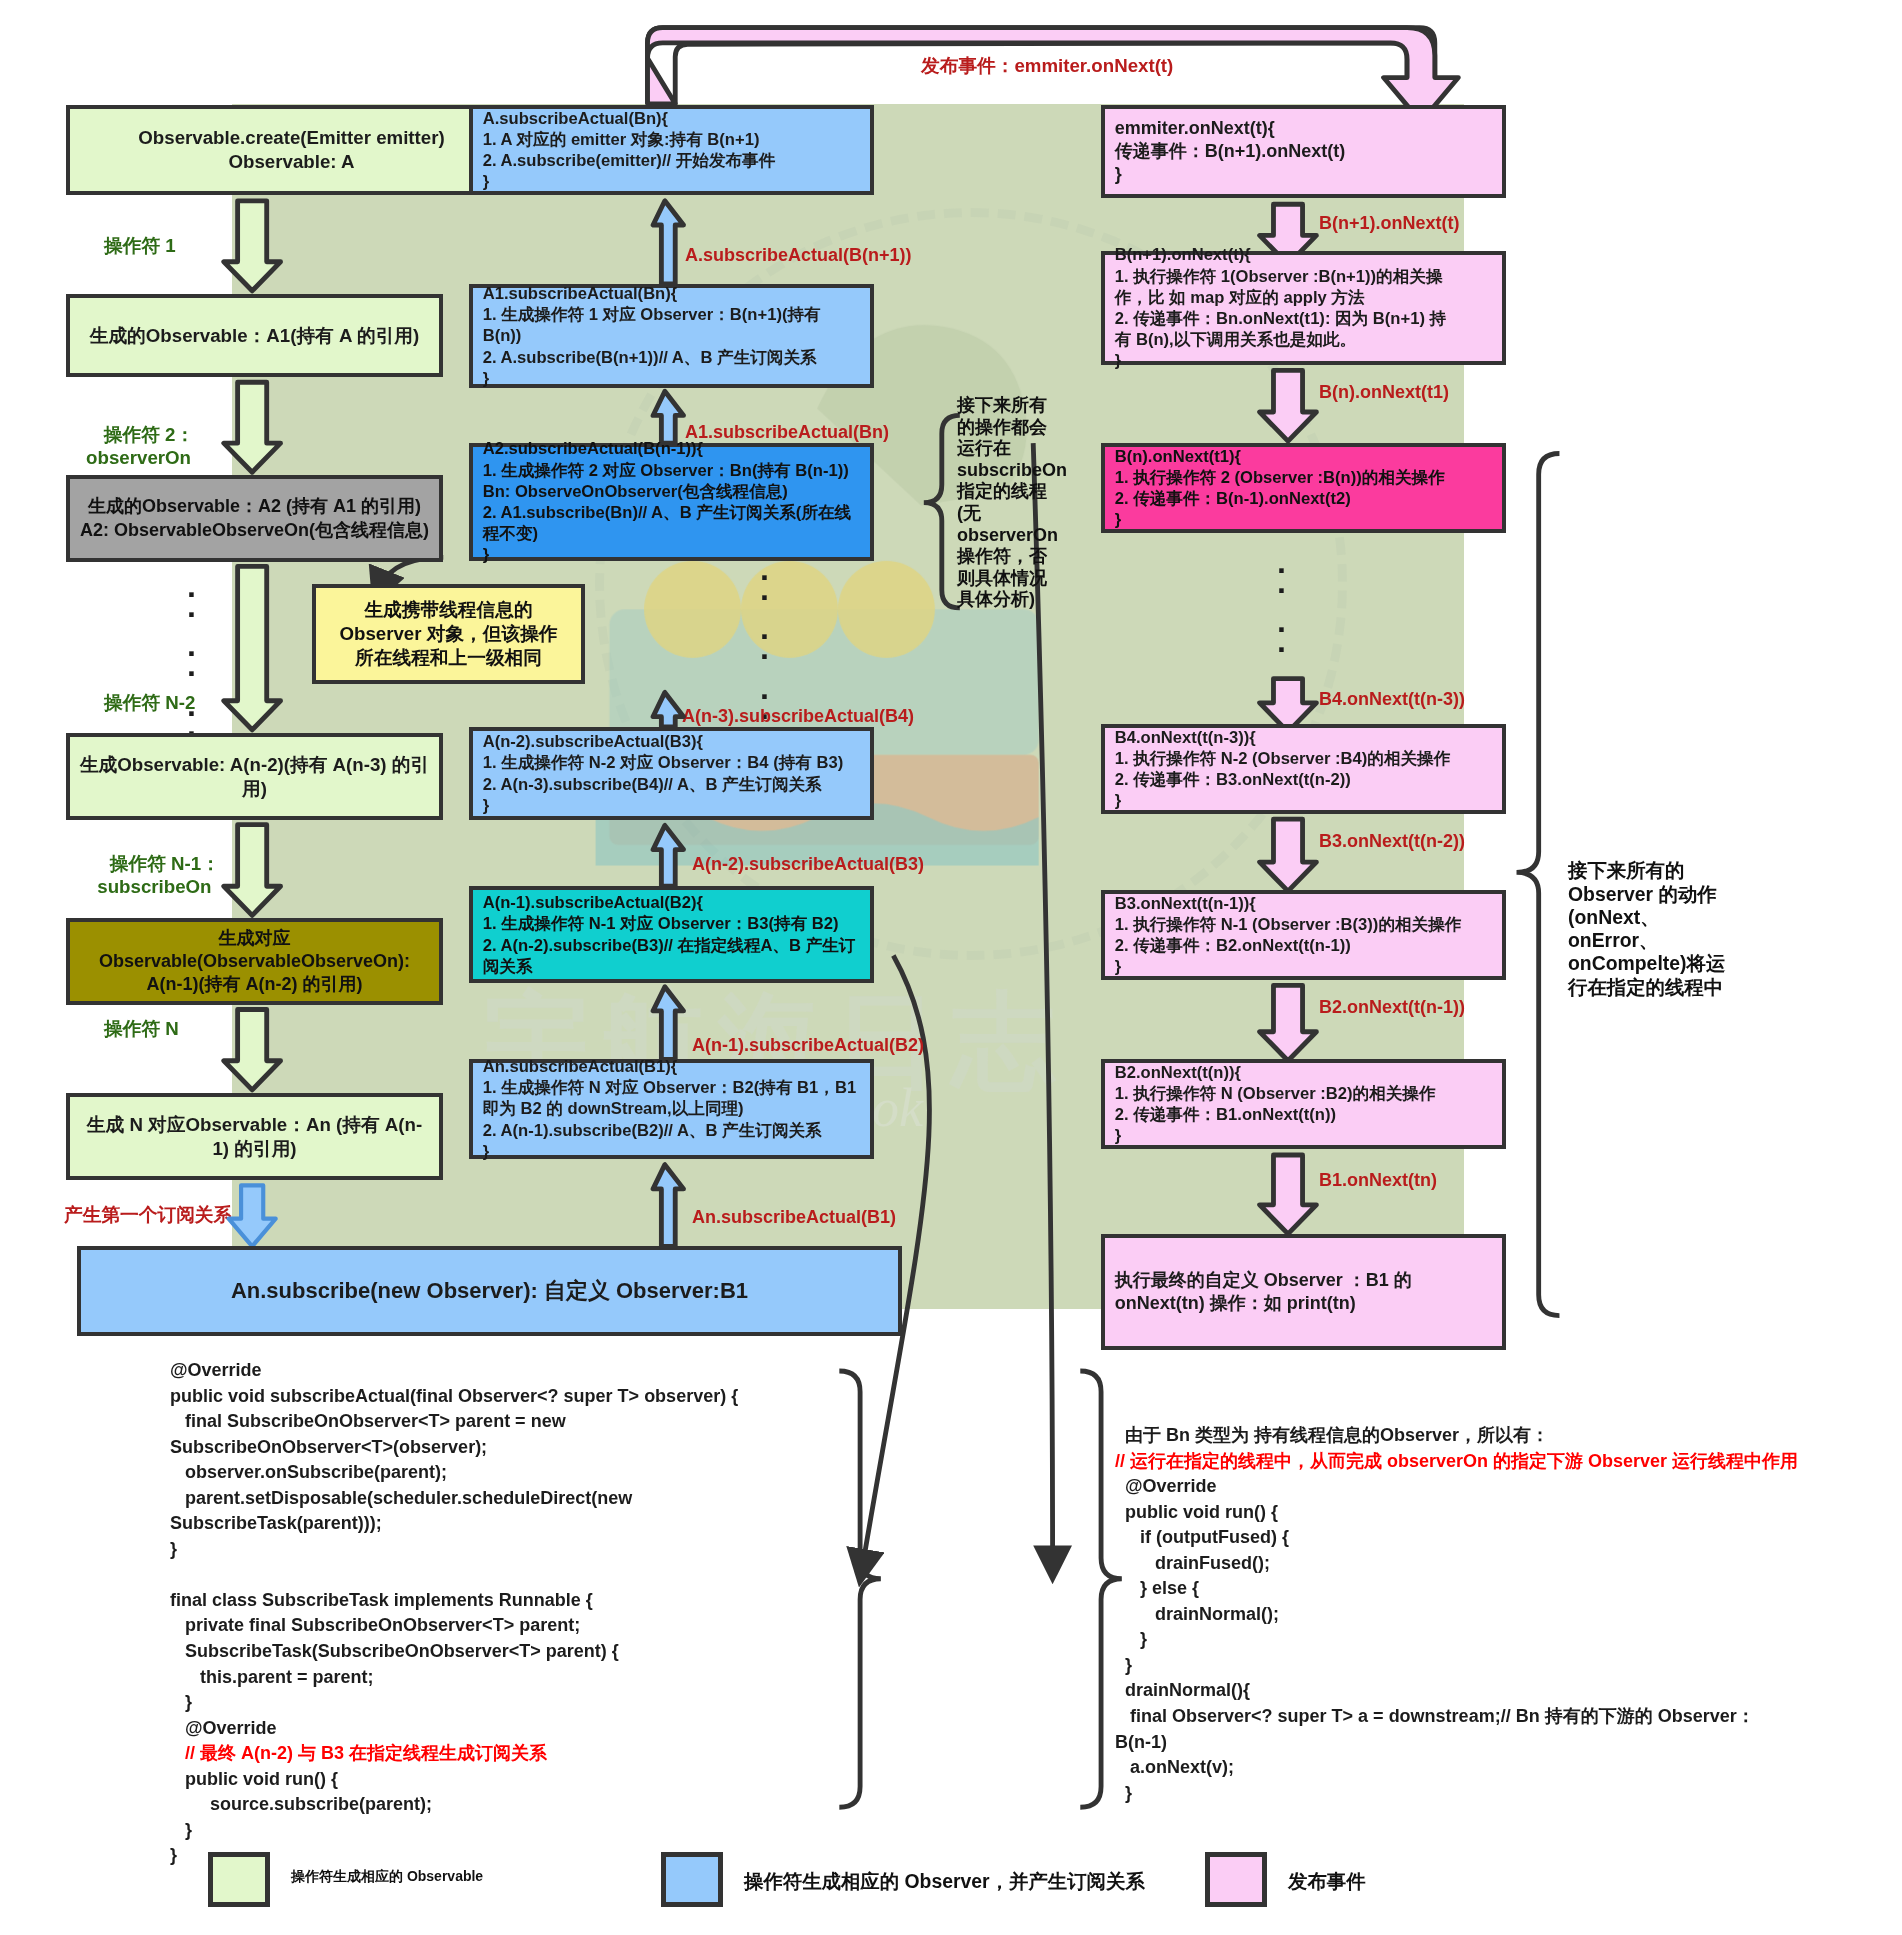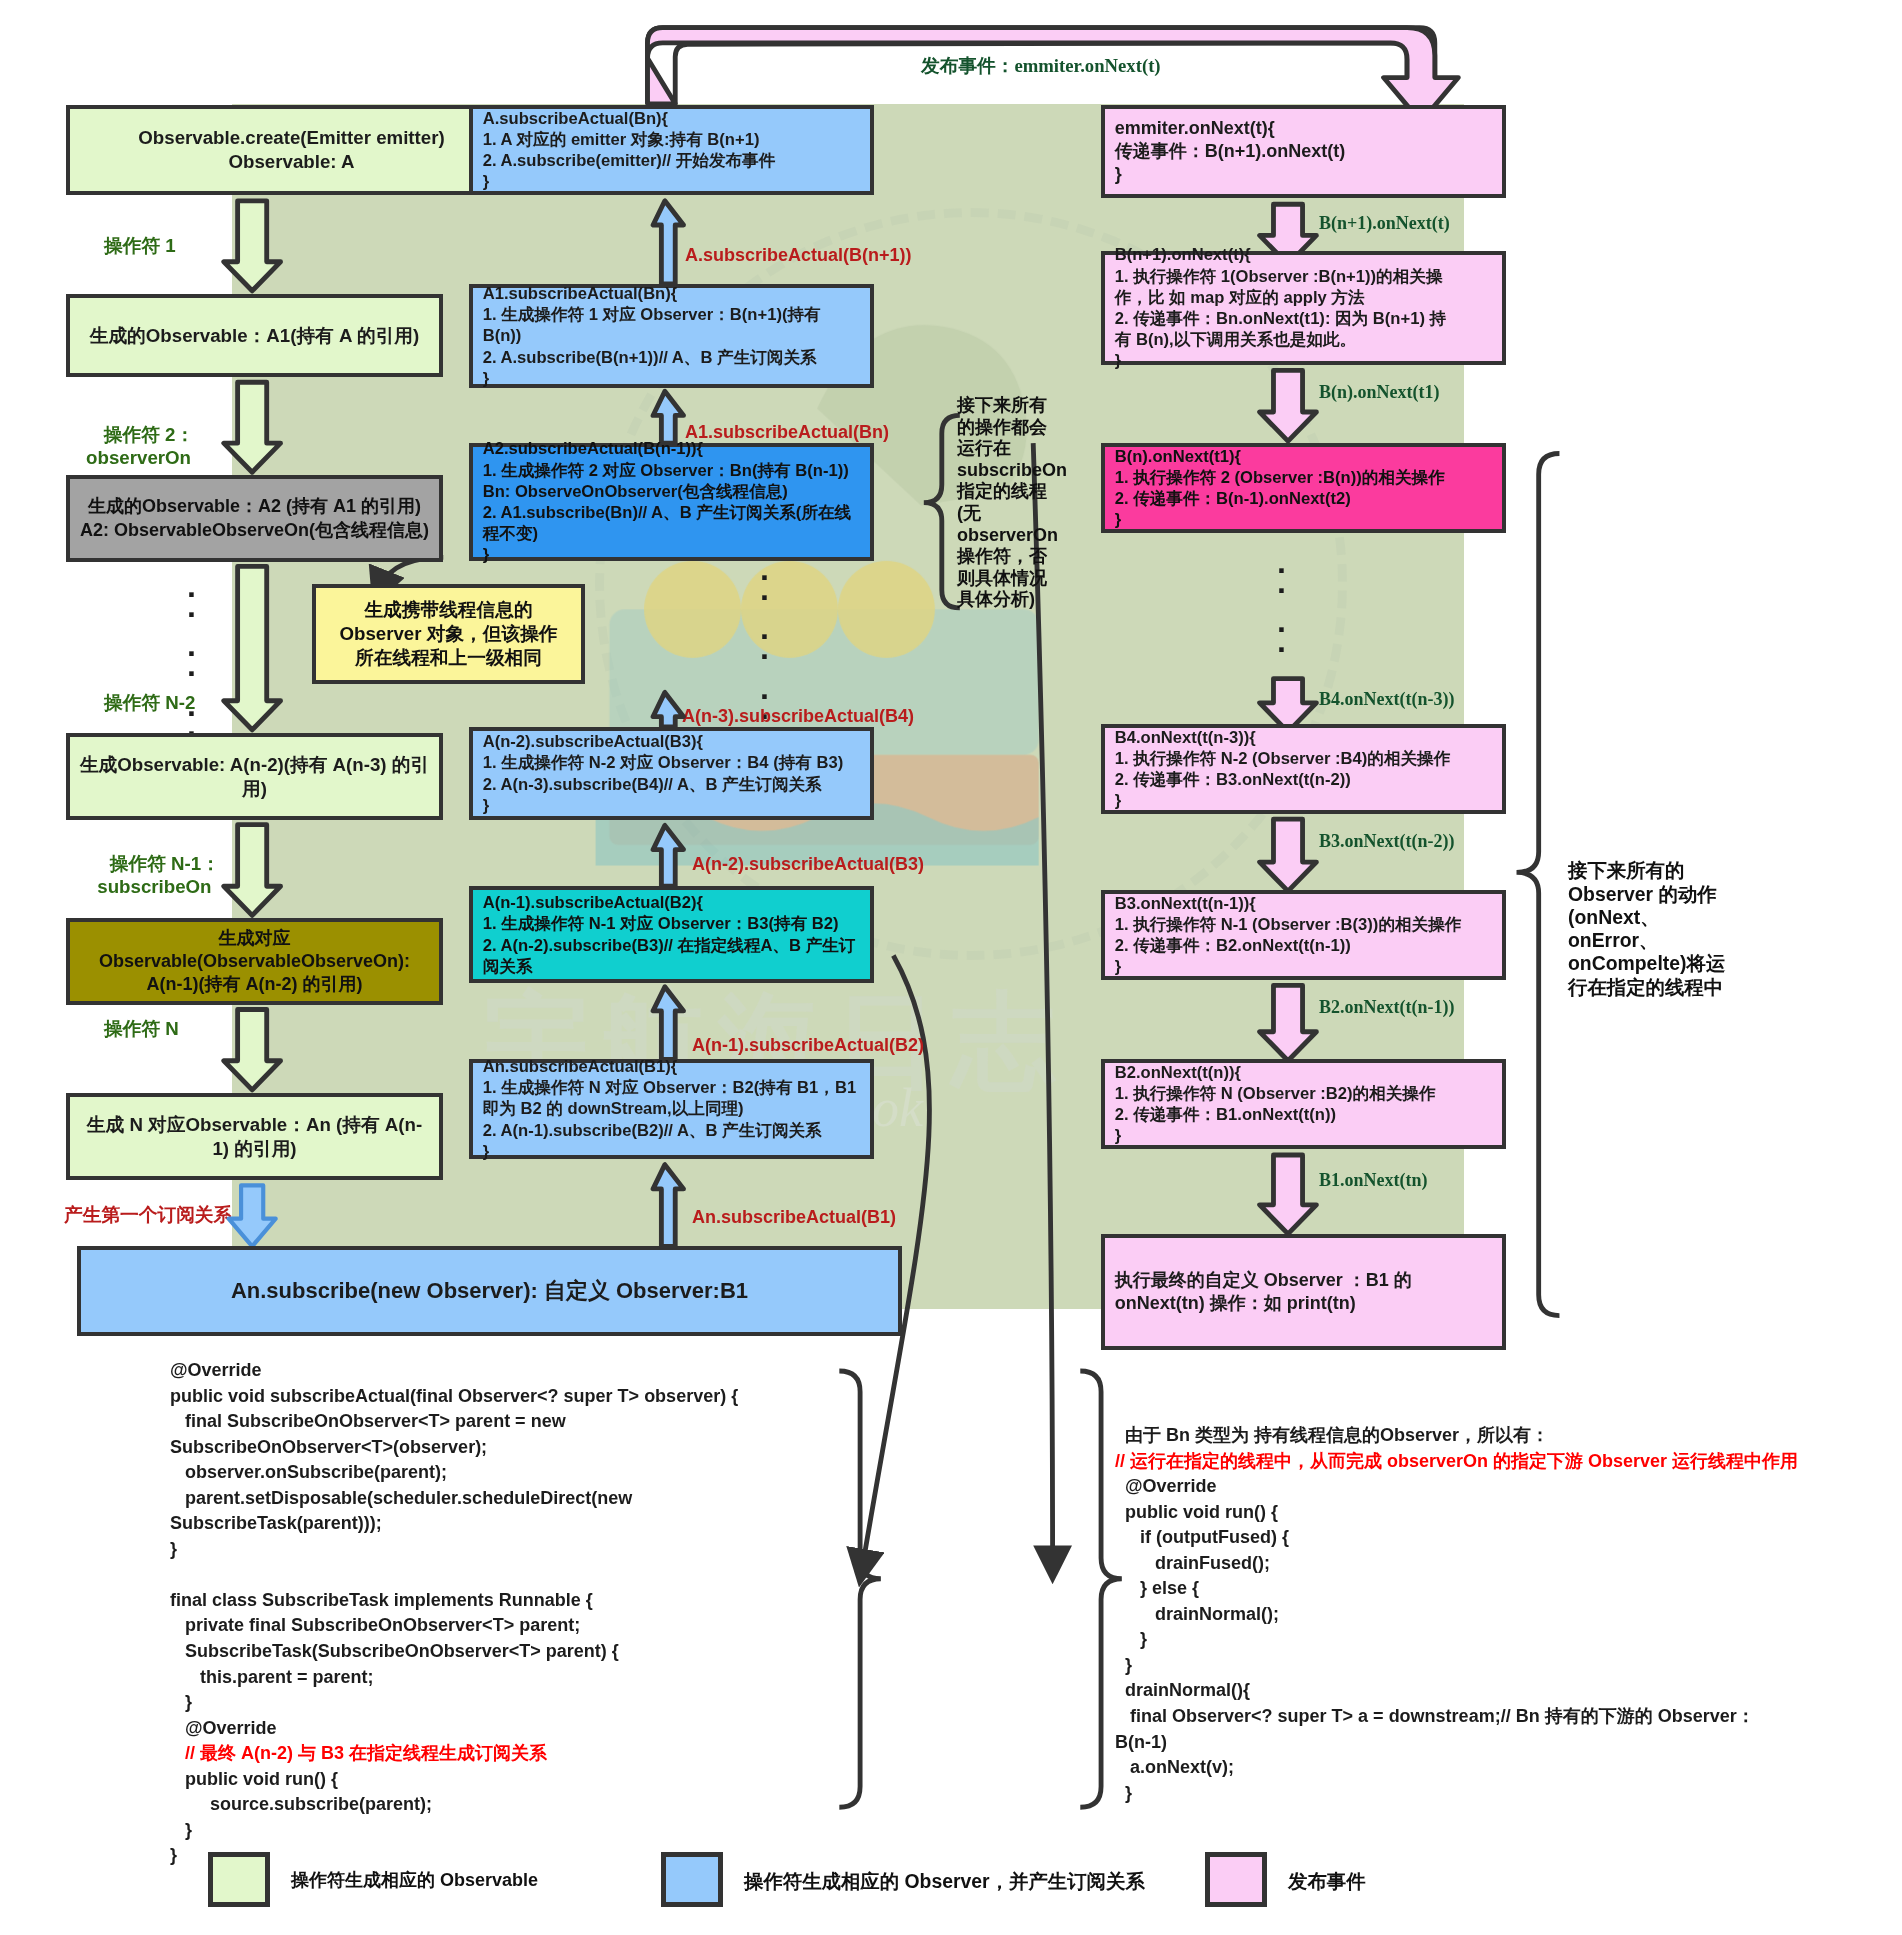--- a/index.html
+++ b/index.html
@@ -31,21 +31,21 @@
   .teal{background:#10cfcf;}
   .pink{background:#fbcdf5;}
   .pink-strong{background:#fb3b9e;}
   .yellow{background:#fbf59a;margin-top:12px;}
   .ctr{text-align:center;align-items:center;}
   .lft{text-align:left;}
   .box .pad{padding:0 9.7px;width:100%;box-sizing:border-box;}
   .lbl{position:absolute;font-weight:bold;white-space:pre;line-height:1.2;}
   .lbl-green{color:#2e6b16;}
   .lbl-blue{color:#b91c1c;margin-top:12px;}
-  .lbl-magenta{color:#14532d;font-family:Liberation Serif, serif;}
+  .lbl-magenta{color:#b91c1c;}
   .lbl-dark{color:#1c1c1c;}
 
   .vtext{position:absolute;font-weight:bold;color:#111;line-height:1.2;}
 
   
   .code{position:absolute;font-family:"Liberation Sans","DejaVu Sans",sans-serif;
         font-weight:bold;color:#1c1c1c;white-space:pre-wrap;line-height:1.42;}
   .code .red{color:#ff0000;}
 
   
@@ -371,21 +371,21 @@
 <span>        drainNormal();</span>
 <span>     }</span>
 <span>  }</span>
 <span>  drainNormal(){</span>
 <span>   final Observer&lt;? super T&gt; a = downstream;// Bn 持有的下游的 Observer：</span>
 <span>B(n-1)</span>
 <span>   a.onNext(v);</span>
 <span>  }</span></div>
 
   <div class="legend-sw" style="left:208px;top:1852px;width:62px;height:55px;background:#e2f7cb;"></div>
-  <div class="legend-tx" style="left:291px;top:1868px;font-size:18px;"><span>操作符生成相应的 Observable</span></div>
+  <div class="legend-tx" style="left:291px;top:1868px;font-size:14px;"><span>操作符生成相应的 Observable</span></div>
 
   <div class="legend-sw" style="left:661px;top:1852px;width:62px;height:55px;background:#95c9fb;"></div>
   <div class="legend-tx" style="left:744px;top:1868px;font-size:19.4px;"><span>操作符生成相应的 Observer，并产生订阅关系</span></div>
 
   <div class="legend-sw" style="left:1205px;top:1852px;width:62px;height:55px;background:#fbcdf5;"></div>
   <div class="legend-tx" style="left:1288px;top:1868px;font-size:19.4px;"><span>发布事件</span></div>
 
 </div>
 
 

